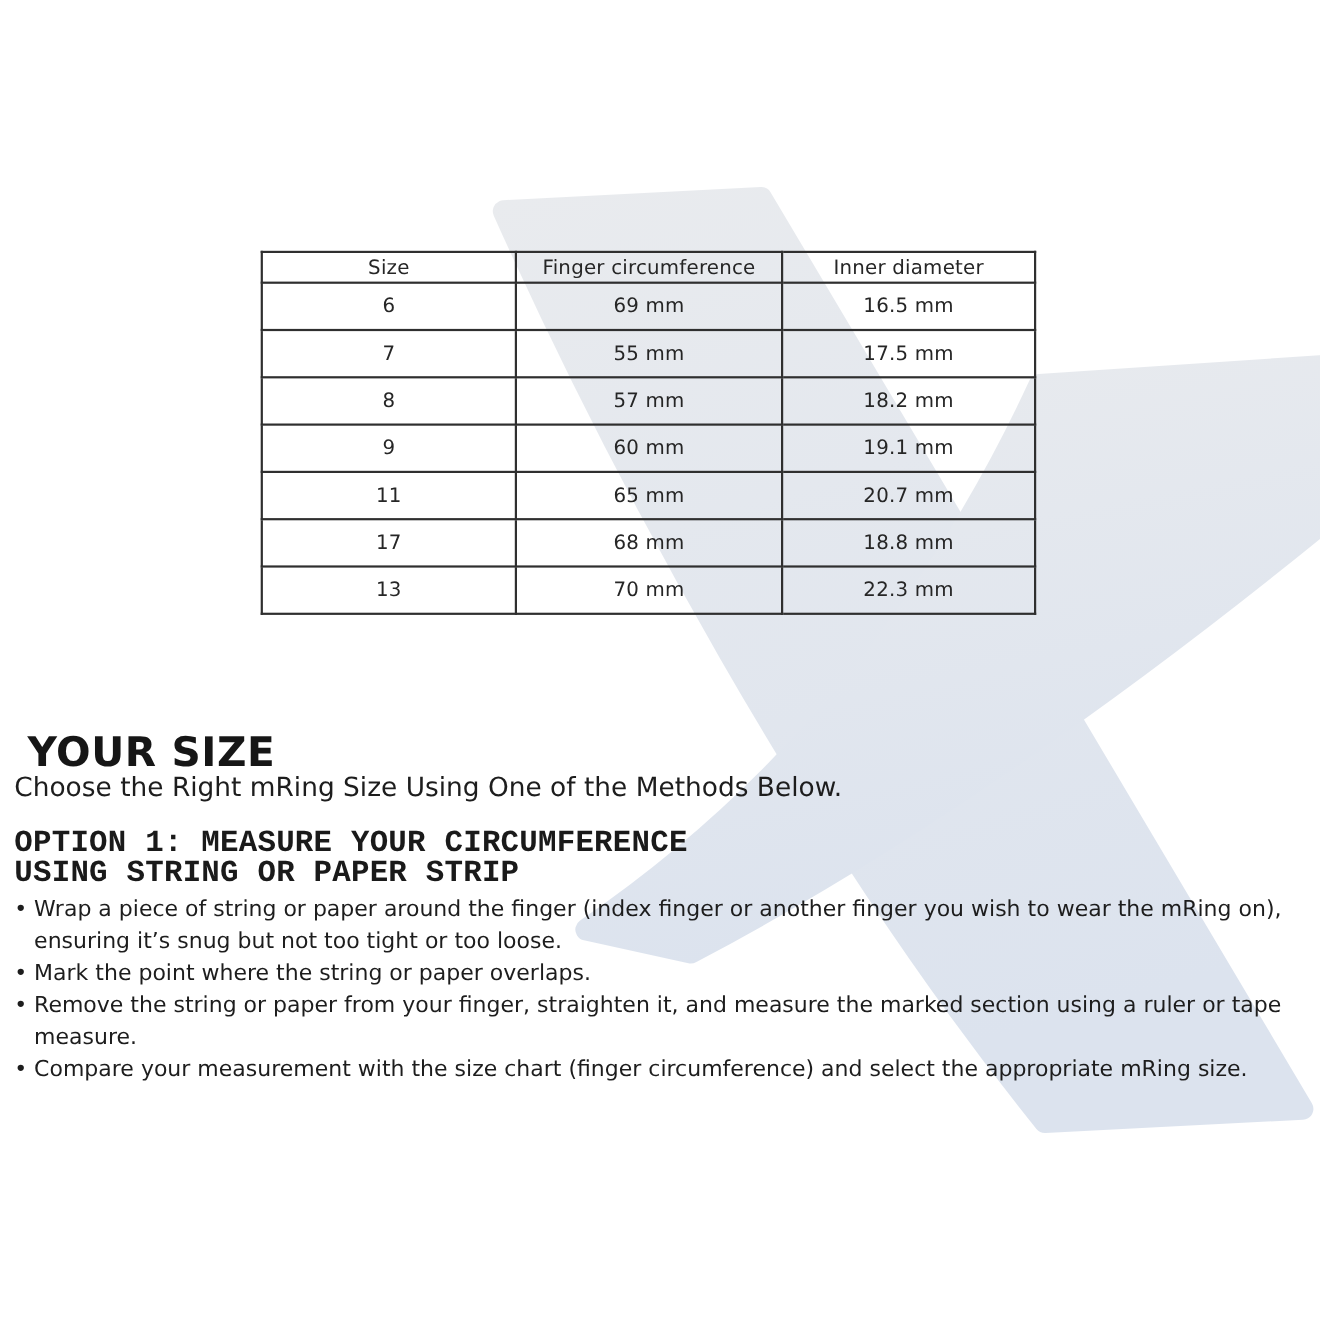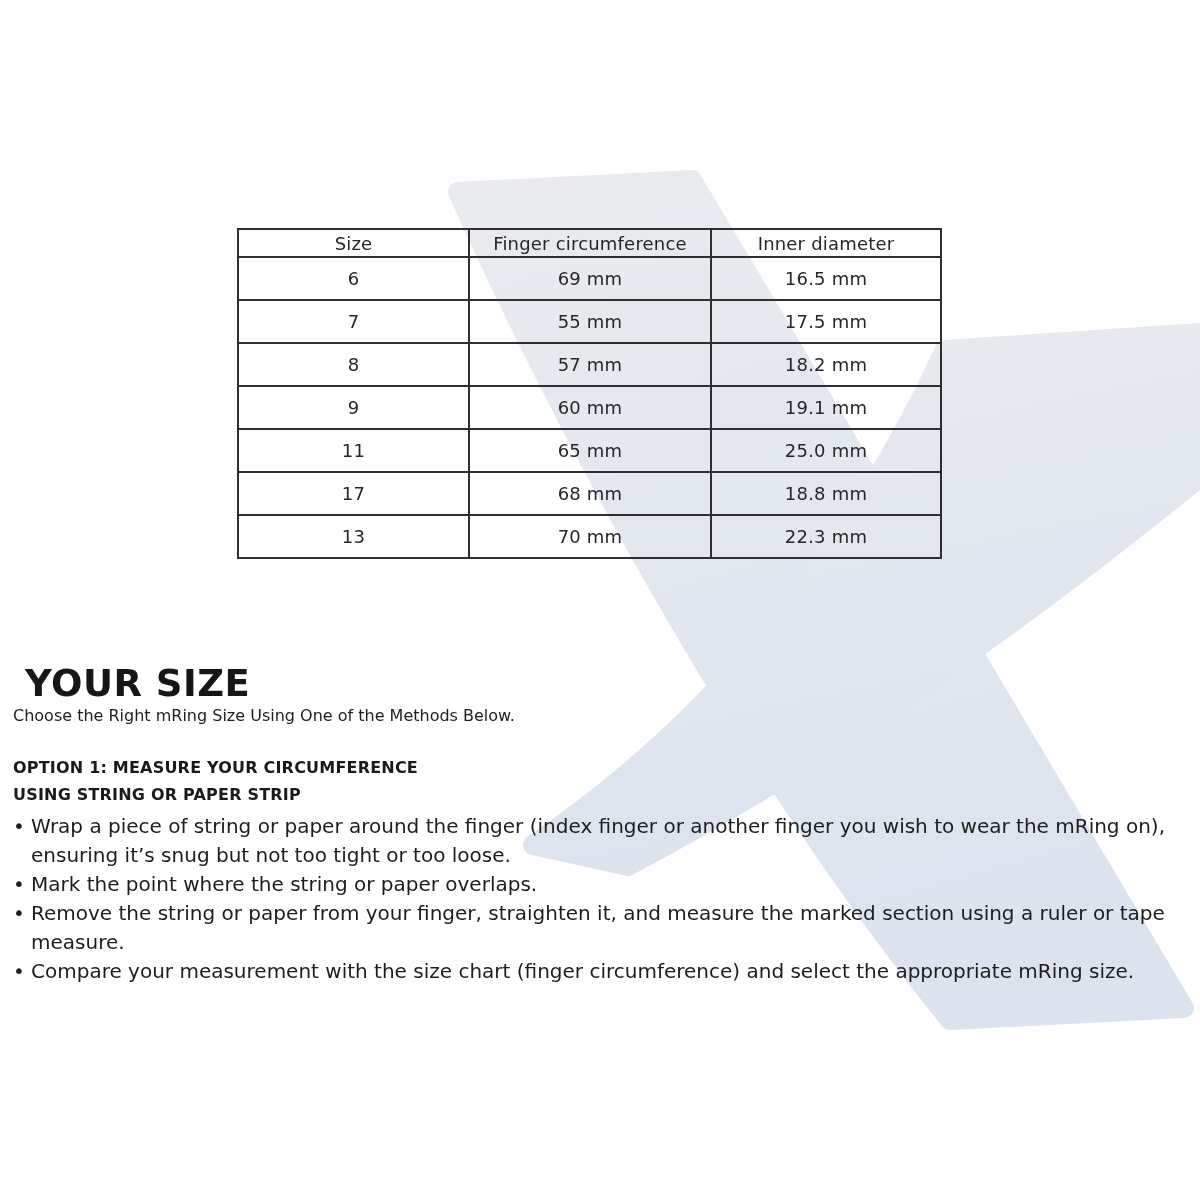--- a/index.html
+++ b/index.html
@@ -44,32 +44,33 @@
     margin:12px;
     font-size:37px;
     font-weight:bold;
     letter-spacing:0.5px;
     color:#161616;
     line-height:1.1;
   }
   p.your-size-subtitle{
     position:absolute;left:13px;top:703px;
     margin:0;
-    font-size:16px;
+    font-size:24px;
     line-height:26px;
     color:#1d1d1d;
   }
   h2.option1-heading{
     position:absolute;left:13px;top:754px;
     margin:0;
-    font-size:16px;
+    font-size:28px;
     font-weight:bold;
     line-height:27px;
     color:#1a1a1a;
     letter-spacing:0.2px;
+    font-family:Liberation Mono, monospace;
   }
   .instructions{
     position:absolute;left:13px;top:812px;
     width:1180px;
     font-size:20px;
     line-height:29px;
     color:#1d1d1d;
   }
   .bullet-row{display:flex;}
   .bullet-dot{flex:0 0 18px;width:18px;}
@@ -125,21 +126,21 @@
             <td>18.2 mm</td>
           </tr>
           <tr>
             <td>9</td>
             <td>60 mm</td>
             <td>19.1 mm</td>
           </tr>
           <tr>
             <td>11</td>
             <td>65 mm</td>
-            <td>25.0 mm</td>
+            <td>20.7 mm</td>
           </tr>
           <tr>
             <td>17</td>
             <td>68 mm</td>
             <td>18.8 mm</td>
           </tr>
           <tr>
             <td>13</td>
             <td>70 mm</td>
             <td>22.3 mm</td>

